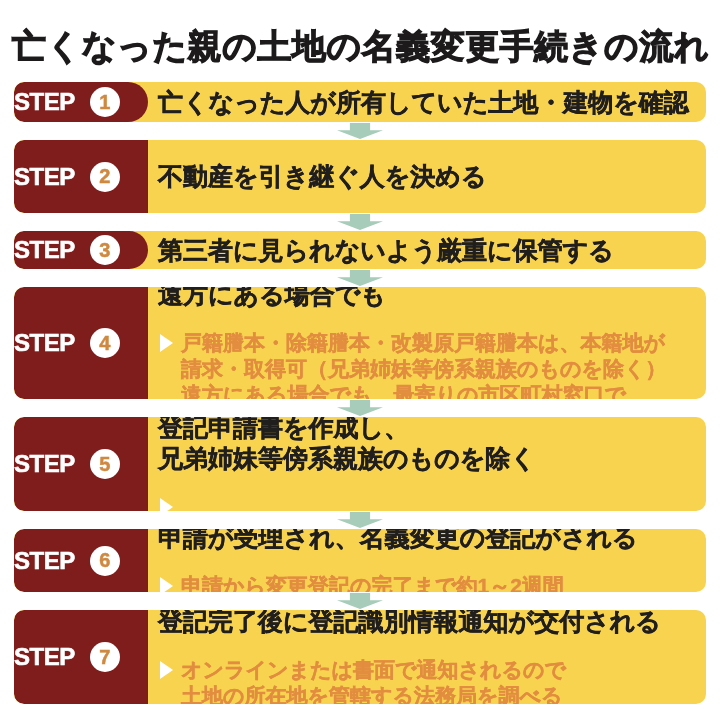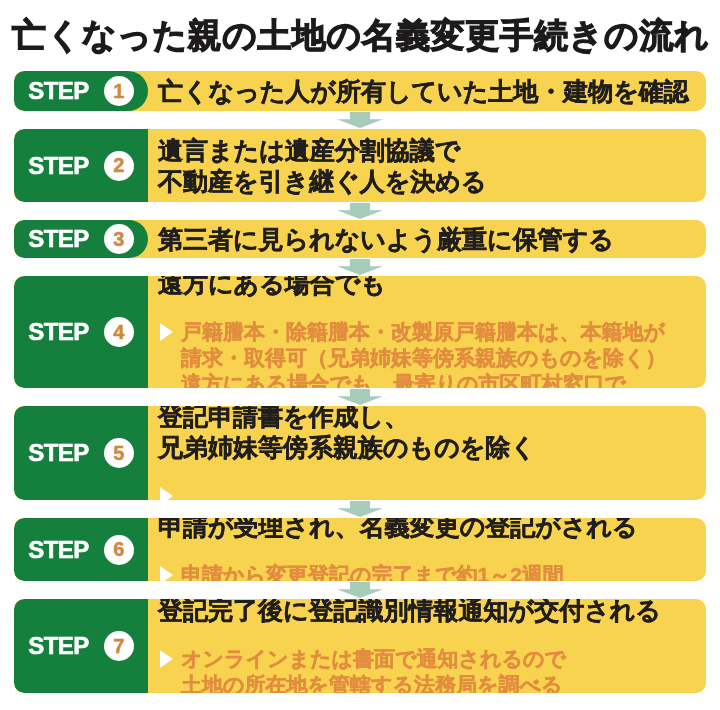--- a/index.html
+++ b/index.html
@@ -1,35 +1,35 @@
 <!DOCTYPE html>
 <html><head>
 <meta charset="utf-8">
 <style>
   html,body{margin:0;padding:0;}
   body{
     width:720px;height:710px;background:#ffffff;overflow:hidden;
     font-family:"Liberation Sans","DejaVu Sans",sans-serif;
   }
   .title{
-    margin:13px 12px 12px;
+    margin:24px 12px 12px;
     font-size:34px;font-weight:bold;color:#1c1a1a;
     -webkit-text-stroke:1.2px #1c1a1a;
     text-align:center;letter-spacing:0.5px;white-space:nowrap;
   }
   .steps{margin:0 14px;}
   .box{
     display:flex;align-items:stretch;background:#f8d34f;
     border-radius:10px;overflow:hidden;
   }
   .h40{height:40px}.h73{height:73px}.h38{height:38px}
   .h112{height:112px}.h94{height:94px}.h63{height:63px}
   .badge{
-    width:134px;flex-shrink:0;background:#15803d;
-    display:flex;align-items:center;justify-content:center;gap:15px;
+    width:134px;flex-shrink:0;background:#7f1d1d;
+    display:flex;align-items:center;gap:15px;
     border-radius:10px 0 0 10px;
   }
   .badge.pill{border-radius:10px 20px 20px 10px;}
   .step-word{
     color:#ffffff;font-weight:bold;font-size:24px;letter-spacing:-0.5px;
     -webkit-text-stroke:0.6px #ffffff;
   }
   .num-circle{
     width:30px;height:30px;border-radius:50%;background:#ffffff;
     color:#cf8940;font-size:20px;font-weight:bold;
@@ -80,21 +80,20 @@
   </div>
   <div class="arrow"></div>
 
   <div class="box h73">
     <div class="badge">
       <span class="step-word">STEP</span>
       <span class="num-circle">2</span>
     </div>
     <div class="content">
       <div class="heading">
-        <div>遺言または遺産分割協議で</div>
         <div>不動産を引き継ぐ人を決める</div>
       </div>
     </div>
   </div>
   <div class="arrow"></div>
 
   <div class="box h38">
     <div class="badge pill">
       <span class="step-word">STEP</span>
       <span class="num-circle">3</span>

